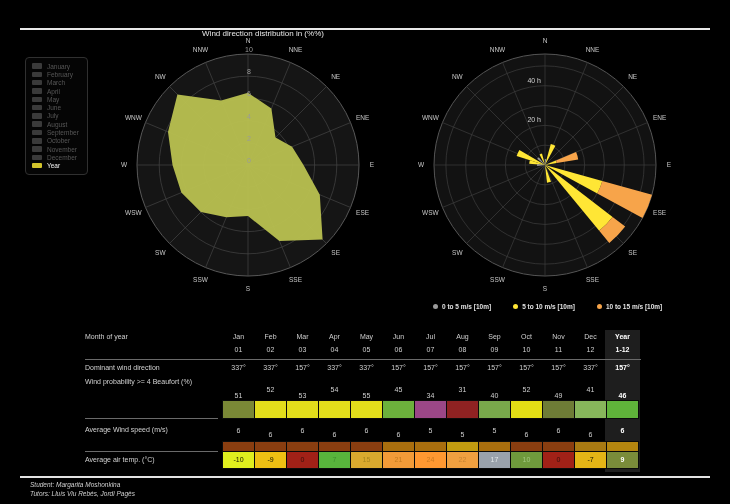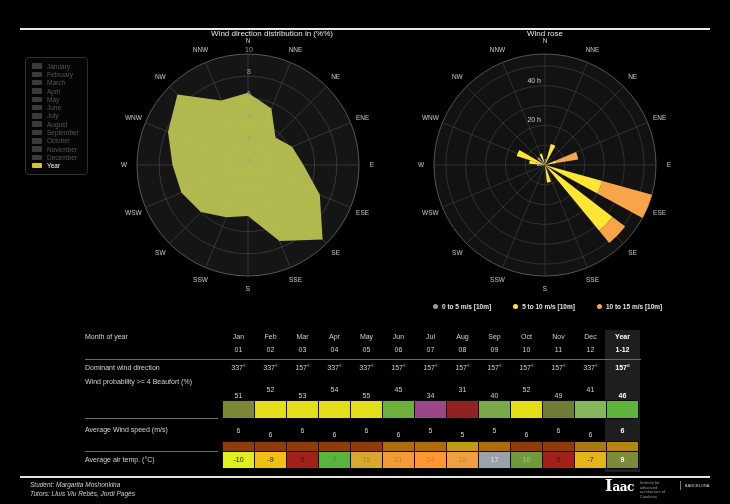--- a/index.html
+++ b/index.html
@@ -1,21 +1,21 @@
 <!DOCTYPE html>
 <html><head>
 <meta charset="utf-8">
 <style>
   html,body{margin:0;padding:0;background:#000;}
   .page{position:relative;width:730px;height:504px;background:#000;overflow:hidden;
         font-family:"Liberation Sans",sans-serif;color:#ddd;}
   .page-title{position:absolute;left:20px;top:8px;font-size:13.5px;color:#f2f2f2;letter-spacing:.3px;}
   .title-rule{position:absolute;left:20px;top:28px;width:690px;height:1.5px;background:#e8e8e8;}
   .chart-title{position:absolute;font-size:8px;color:#e8e8e8;text-align:center;}
-  #dist-title{left:127px;top:29px;width:290px;}
+  #dist-title{left:118px;top:29px;width:290px;}
   #rose-title{left:415px;top:29px;width:260px;}
   svg{position:absolute;overflow:visible;}
   #dist-chart{left:110px;top:33px;}
   #rose-chart{left:415px;top:33px;}
   svg text{font-family:"Liberation Sans",sans-serif;}
   .compass{fill:#c6c6c6;font-size:6.5px;}
   .rtick{fill:#9a9a9a;font-size:7px;}
   .rose-rtick{fill:#d0d0d0;font-size:7px;}
   .month-legend{position:absolute;left:25px;top:57px;border:1px solid #303030;border-radius:4px;
         padding:4px 8px 4px 6px;background:#050505;}
@@ -40,21 +40,20 @@
   .logo-institute{width:34px;font-size:4px;line-height:4.5px;color:#9a9a9a;padding-top:2px;}
   .logo-city{font-size:4px;color:#cfcfcf;border-left:1px solid #777;padding:2px 0 2px 4px;margin-top:2px;}
 </style>
 </head>
 <body>
 
 <div class="page">
   <div class="title-rule"></div>
 
   <div class="chart-title" id="dist-title">Wind direction distribution in (%%)</div>
-  <div class="chart-title" id="rose-title">Wind rose</div>
 
   <div class="month-legend" id="month-legend">
       <div class="ml-row">
         <span class="sw" style="background: rgb(58, 58, 58);"></span>
         <span>January</span>
       </div>
       <div class="ml-row">
         <span class="sw" style="background: rgb(58, 58, 58);"></span>
         <span>February</span>
       </div>
@@ -335,18 +334,13 @@
       <div class="abs" style="left: 522px; top: 71px; width: 31px; height: 17px; background: rgb(95, 179, 58); outline: rgb(10, 10, 10) solid 1px;"></div>
       <div class="abs colcell" style="left: 522px; top: 97px; font-weight: bold; color: rgb(255, 255, 255);">6</div>
       <div class="abs" style="left: 522px; top: 112px; width: 31px; height: 9px; background: rgb(181, 134, 15); outline: rgb(10, 10, 10) solid 1px;"></div>
       <div class="abs colcell" style="left: 522px; top: 122px; width: 31px; height: 16px; line-height: 16px; background: rgb(122, 140, 58); color: rgb(255, 255, 255); font-weight: bold; outline: rgb(10, 10, 10) solid 1px;">9</div>
     </div>
 
   <div class="bottom-rule"></div>
   <div class="credit" id="credit-student">Student: Margarita Moshonkina</div>
   <div class="credit" id="credit-tutors">Tutors: Lluís Viu Rebés, Jordi Pagès</div>
 
-  <div class="logo">
-    <div class="logo-mark"><span class="big">I</span><span class="small">aac</span></div>
-    <div class="logo-institute">Institute for advanced architecture of Catalonia</div>
-    <div class="logo-city">BARCELONA</div>
-  </div>
 </div>
 
 </body></html>

